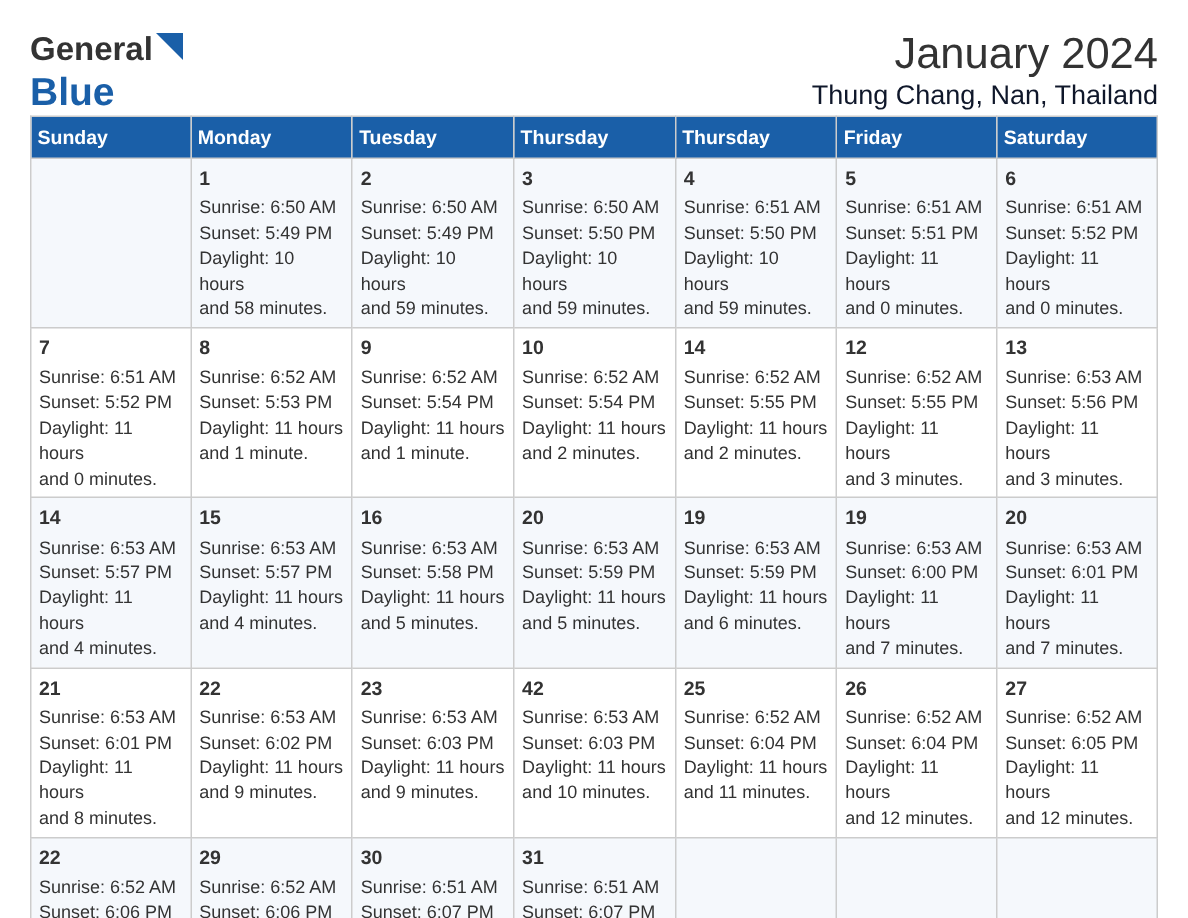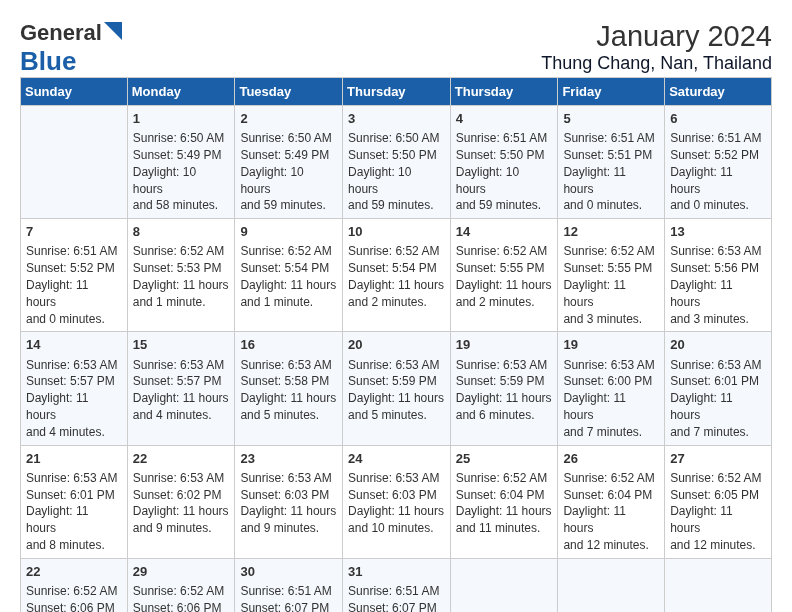--- a/index.html
+++ b/index.html
@@ -253,21 +253,21 @@
 and 9 minutes.</div>
         </td>
         <td>
           <span class="day-num">23</span>
           <div class="day-info" style="white-space: pre-line;">Sunrise: 6:53 AM
 Sunset: 6:03 PM
 Daylight: 11 hours
 and 9 minutes.</div>
         </td>
         <td>
-          <span class="day-num">24</span>
+          <span class="day-num">42</span>
           <div class="day-info" style="white-space: pre-line;">Sunrise: 6:53 AM
 Sunset: 6:03 PM
 Daylight: 11 hours
 and 10 minutes.</div>
         </td>
         <td>
           <span class="day-num">25</span>
           <div class="day-info" style="white-space: pre-line;">Sunrise: 6:52 AM
 Sunset: 6:04 PM
 Daylight: 11 hours

